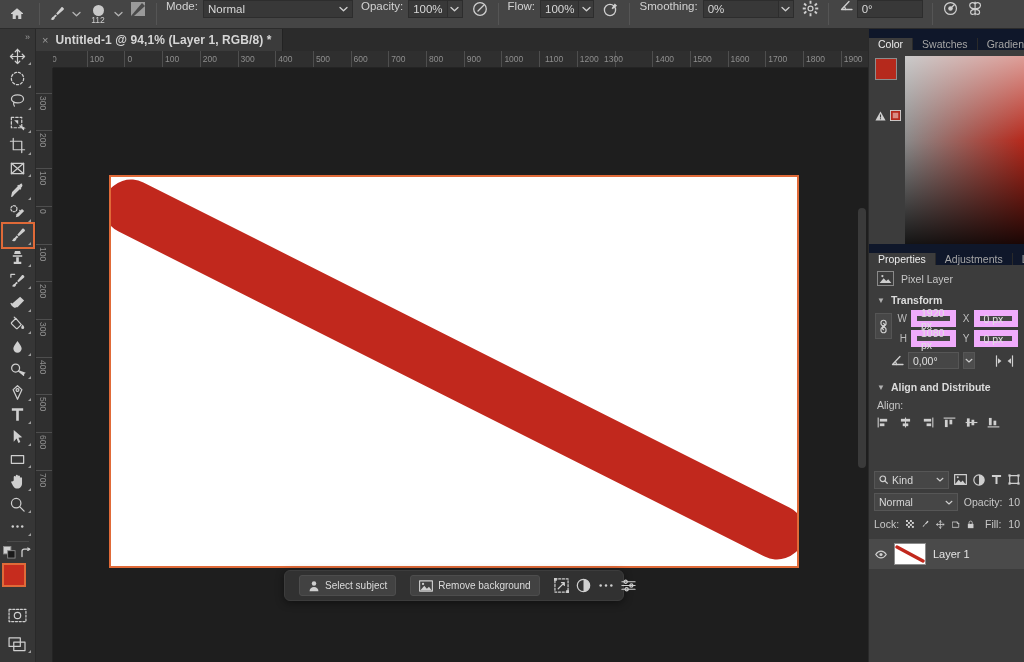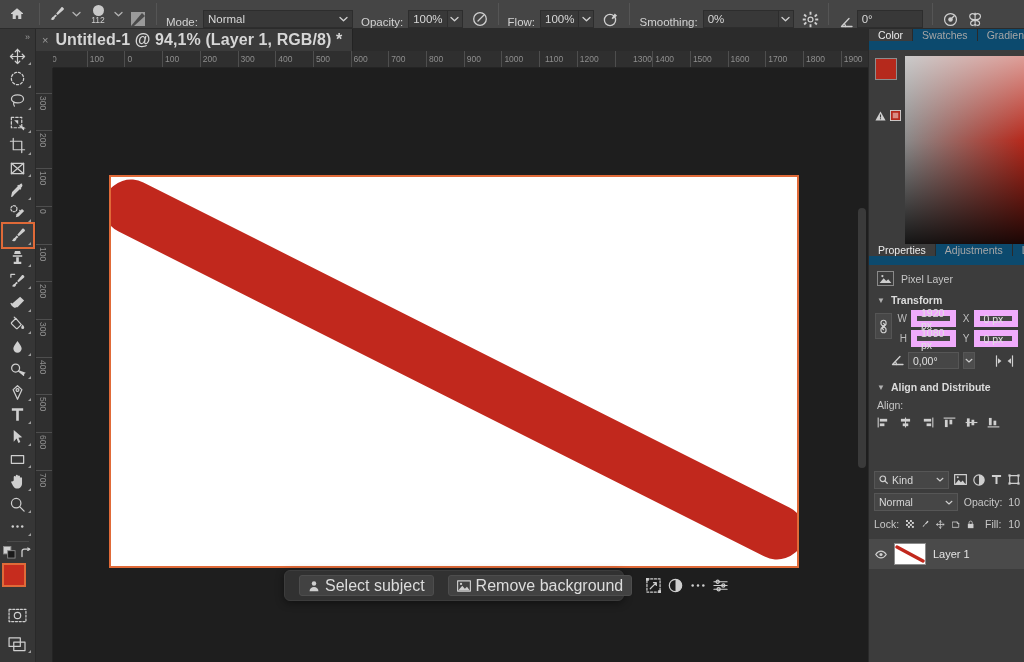--- a/index.html
+++ b/index.html
@@ -15,21 +15,21 @@
 
   
   .options-bar {
     position: absolute; left: 0; top: 0; width: 1024px; height: 29px;
     background: #454545;
     display: flex; align-items: center;
     font-size: 11.5px; color: #d2d2d2;
     border-bottom: 1px solid #2b2b2b;
   }
   .ob-sep { width: 1px; height: 22px; background: #555; margin: 0 5px; }
-  .ob-item { display: flex; align-items: flex-end; height: 100%; padding: 0 4px; }
+  .ob-item { display: flex; align-items: flex-start; height: 100%; padding: 0 4px; }
   .home-btn { width: 34px; display: flex; align-items: center; justify-content: center; }
   .icon-svg { display:block; }
   .brush-preset {
     display: flex; align-items: center; gap: 2px; padding: 0 2px;
   }
   .chev { width: 14px; display:flex; align-items:center; justify-content:center; opacity:.8;}
   .brush-size-wrap { position: relative; width: 26px; height: 26px; display:flex; flex-direction:column; align-items:center; justify-content:center;}
   .brush-dot { width: 11px; height: 11px; border-radius: 50%; background: #c9c9c9; margin-bottom:1px;}
   .brush-size-num { font-size: 8.5px; color: #cfcfcf; line-height: 7px; }
   .ob-label { color: #d2d2d2; margin-right: 5px; font-size: 11.5px; white-space: nowrap; }
@@ -53,21 +53,21 @@
   .tab-bar {
     position:absolute; left:36px; top:29px; width:988px; height:22px;
     background:#2b2b2b; display:flex; align-items:flex-end;
   }
   .doc-tab {
     height: 22px; background:#3b3b3b; display:flex; align-items:center;
     padding: 0 10px 0 6px; font-size:11px; color:#d6d6d6; gap:7px;
     border-right:1px solid #232323;
   }
   .tab-close { font-size: 11px; color:#9a9a9a; }
-  .tab-title { font-weight: bold; font-size: 16px; letter-spacing:.1px;}
+  .tab-title { font-weight: bold; font-size: 12px; letter-spacing:.1px;}
 
   
   .toolbar {
     position:absolute; left:0; top:29px; width:36px; height:633px;
     background:#363636; border-right:1px solid #292929;
     display:flex; flex-direction:column; align-items:center;
   }
   .tb-collapse { height:16px; width:100%; display:flex; align-items:center; justify-content:flex-end; padding-right:5px; color:#9a9a9a; font-size:9px;}
   .tool {
     width:30px; height:22.4px; display:flex; align-items:center; justify-content:center;
@@ -120,32 +120,32 @@
   .ctx-bar {
     position:absolute; left:284px; top:570px; width:340px; height:31px;
     background:#313131; border:1px solid #3c3c3c; border-radius:6px;
     display:flex; align-items:center; padding:0 7px; gap:7px;
     box-shadow: 0 2px 8px rgba(0,0,0,.45);
   }
   .ctx-grip { width:3px; height:17px; background:#5a5a5a; border-radius:2px; }
   .ctx-btn {
     height:21px; display:flex; align-items:center; gap:5px;
     background:#424242; border:1px solid #4d4d4d; border-radius:3px;
-    padding:0 8px; font-size:16px; color:#dcdcdc; white-space:nowrap;
+    padding:0 8px; font-size:10px; color:#dcdcdc; white-space:nowrap;
   }
   .ctx-icon-btn { width:22px; height:21px; display:flex; align-items:center; justify-content:center; }
   .ctx-sep { width:1px; height:17px; background:#4b4b4b; }
 
   
   .right-panels {
     position:absolute; left:868px; top:29px; width:156px; height:633px;
     background:#363636; border-left:1px solid #2a2a2a;
   }
   .panel-tabs {
-    display:flex; height:21px; background:#0c4a6e; align-items:flex-start;
+    display:flex; height:21px; background:#0f172a; align-items:flex-end;
     font-size:10.5px;
   }
   .p-tab { padding:0 9px; display:flex; align-items:center; color:#a6a6a6; white-space:nowrap; border-right:1px solid #2a2a2a;}
   .p-tab.active { background:#3c3c3c; color:#ececec; }
 
   .color-panel { height:194px; background:#3c3c3c; position:relative; display:flex; }
   .cp-left { width:36px; padding:8px 0 0 6px; position:relative; }
   .cp-fore { position:absolute; left:6px; top:8px; width:22px; height:22px; background:#b5291c; border:1px solid #8d8d8d;}
   .cp-back { position:absolute; left:20px; top:22px; width:20px; height:20px; background:#0a0a0a; border:1px solid #8d8d8d; z-index:-1;}
   .cp-warn { position:absolute; left:6px; top:60px; display:flex; align-items:center; gap:4px;}
@@ -579,21 +579,21 @@
       <div class="rh-lbl" style="left: 393px;">800</div>
       <div class="rh-tick" style="left: 427.7px;"></div>
       <div class="rh-lbl" style="left: 430.7px;">900</div>
       <div class="rh-tick" style="left: 465.4px;"></div>
       <div class="rh-lbl" style="left: 468.4px;">1000</div>
       <div class="rh-tick" style="left: 503.1px;"></div>
       <div class="rh-lbl" style="left: 509px;">1100</div>
       <div class="rh-tick" style="left: 540.8px;"></div>
       <div class="rh-lbl" style="left: 543.8px;">1200</div>
       <div class="rh-tick" style="left: 578.5px;"></div>
-      <div class="rh-lbl" style="left: 597px;">1300</div>
+      <div class="rh-lbl" style="left: 568px;">1300</div>
       <div class="rh-tick" style="left: 616.2px;"></div>
       <div class="rh-lbl" style="left: 619.2px;">1400</div>
       <div class="rh-tick" style="left: 653.9px;"></div>
       <div class="rh-lbl" style="left: 656.9px;">1500</div>
       <div class="rh-tick" style="left: 691.6px;"></div>
       <div class="rh-lbl" style="left: 694.6px;">1600</div>
       <div class="rh-tick" style="left: 729.3px;"></div>
       <div class="rh-lbl" style="left: 732.3px;">1700</div>
       <div class="rh-tick" style="left: 767px;"></div>
       <div class="rh-lbl" style="left: 770px;">1800</div>

